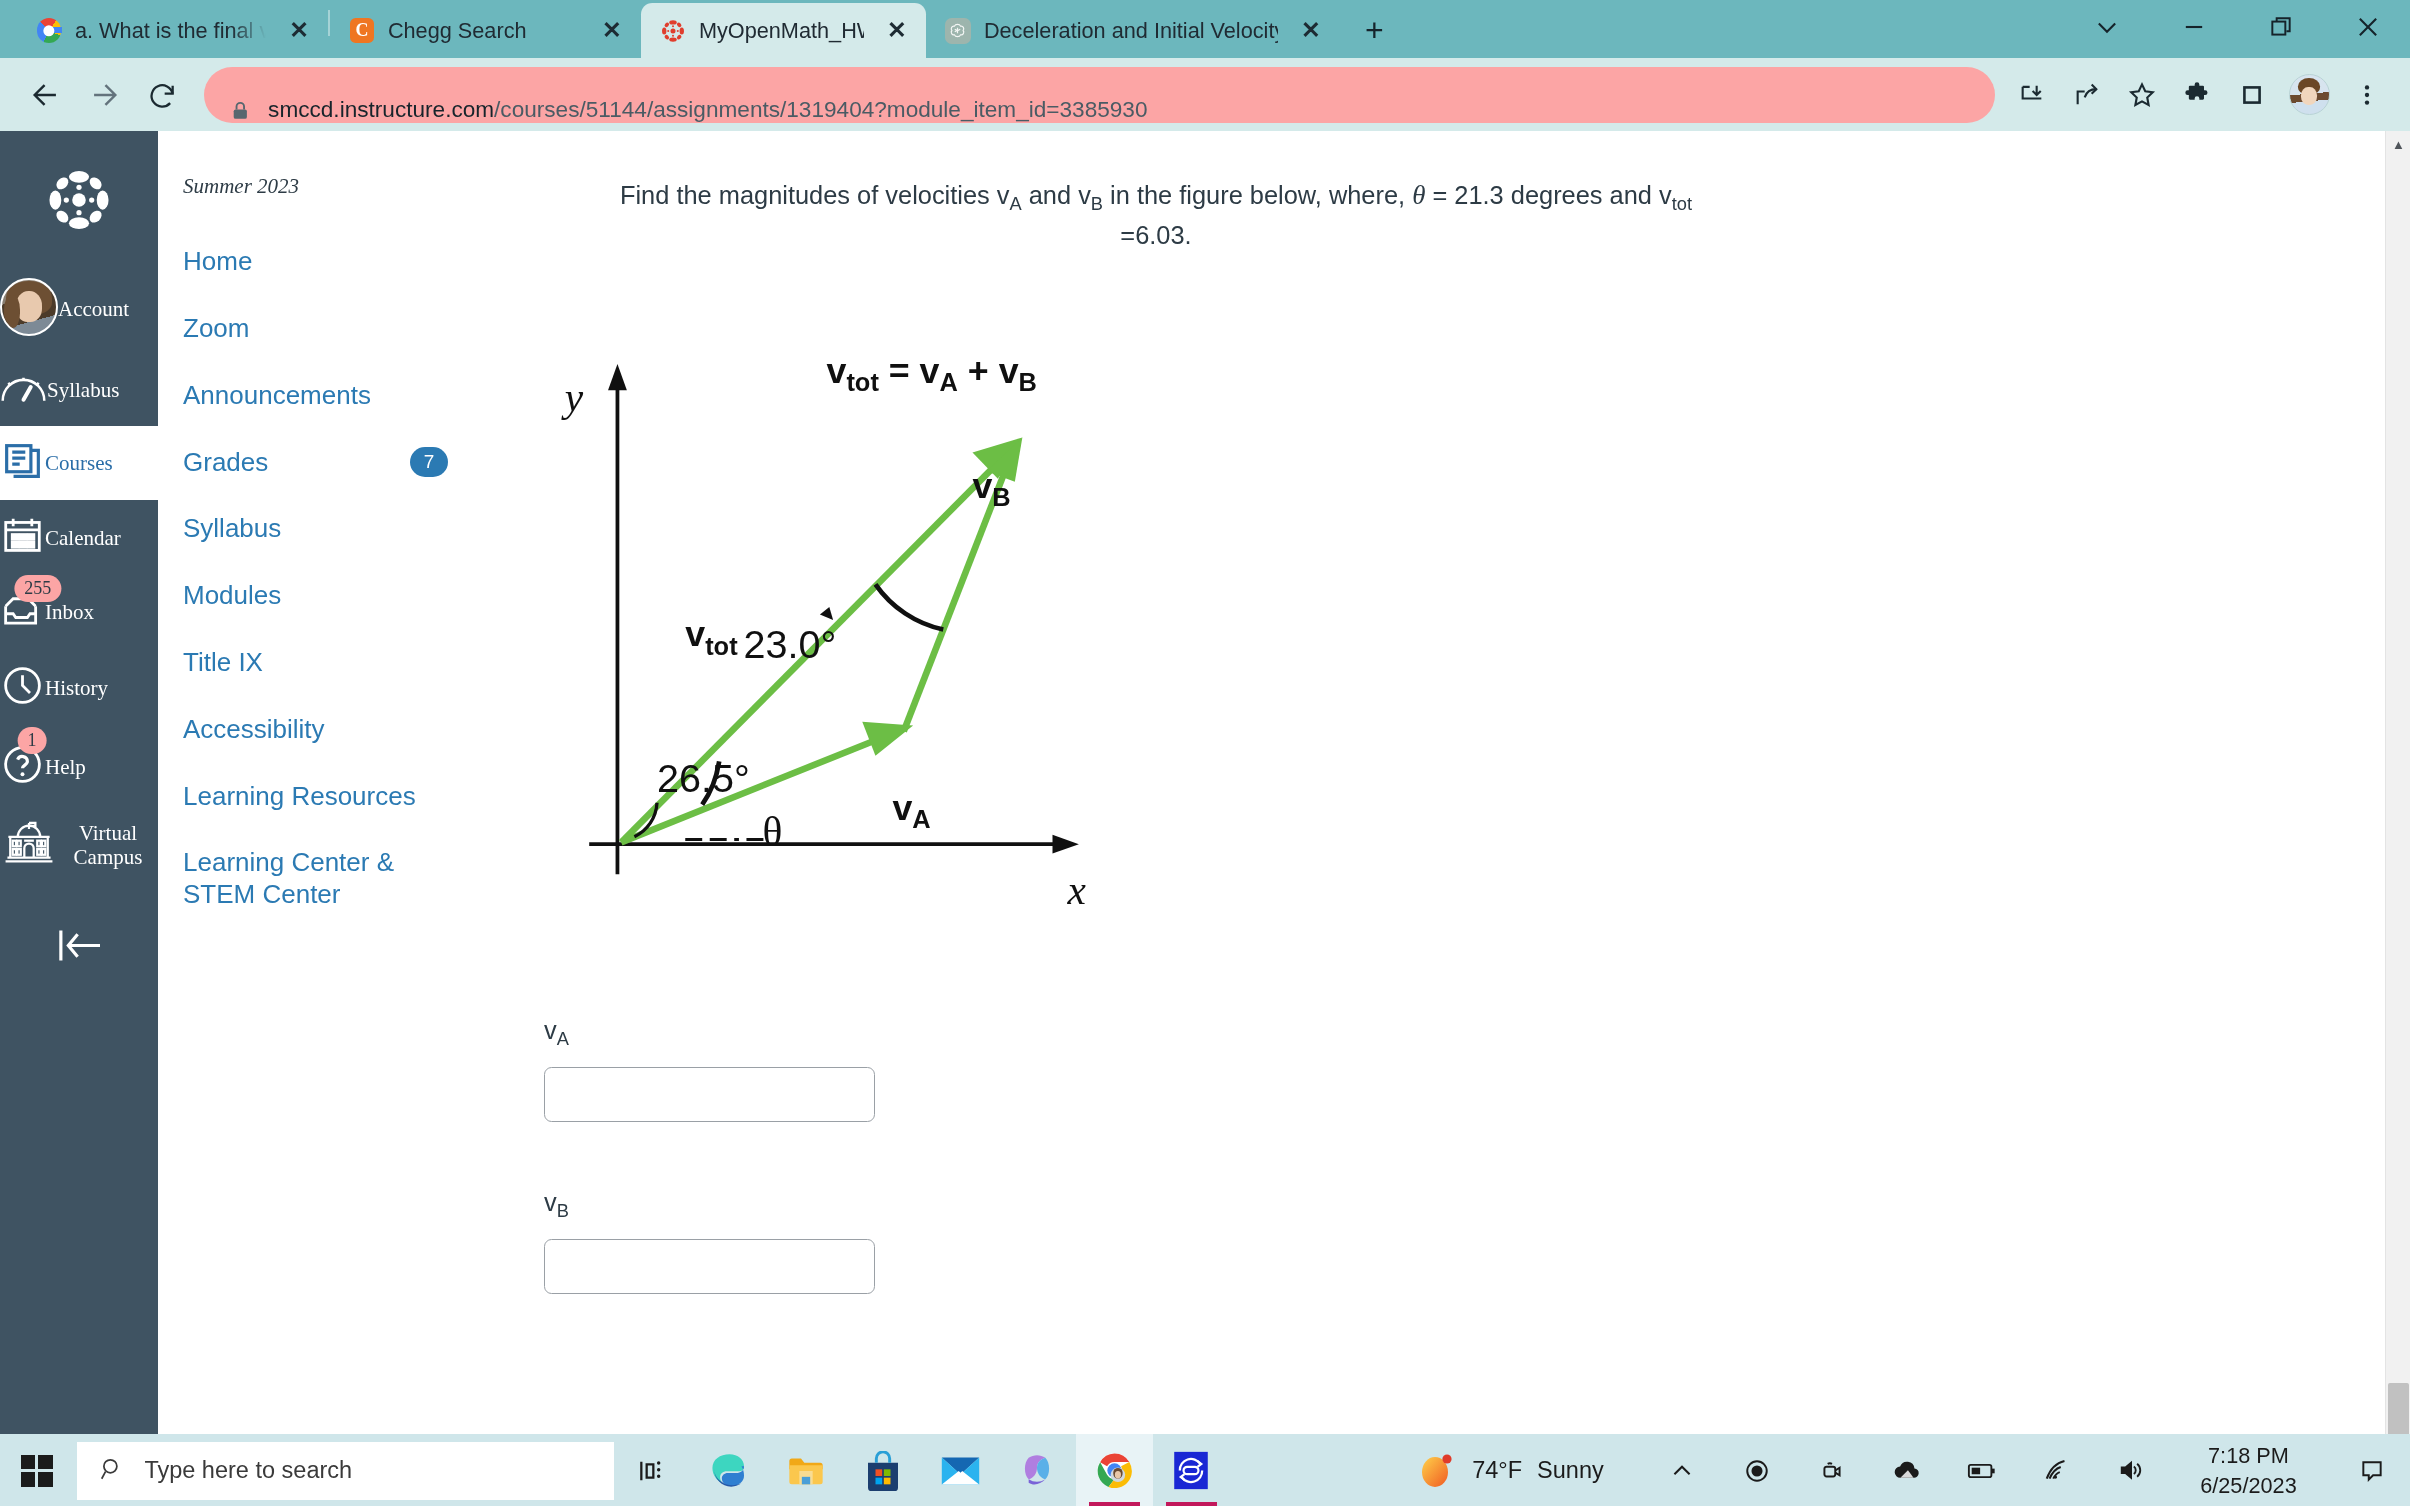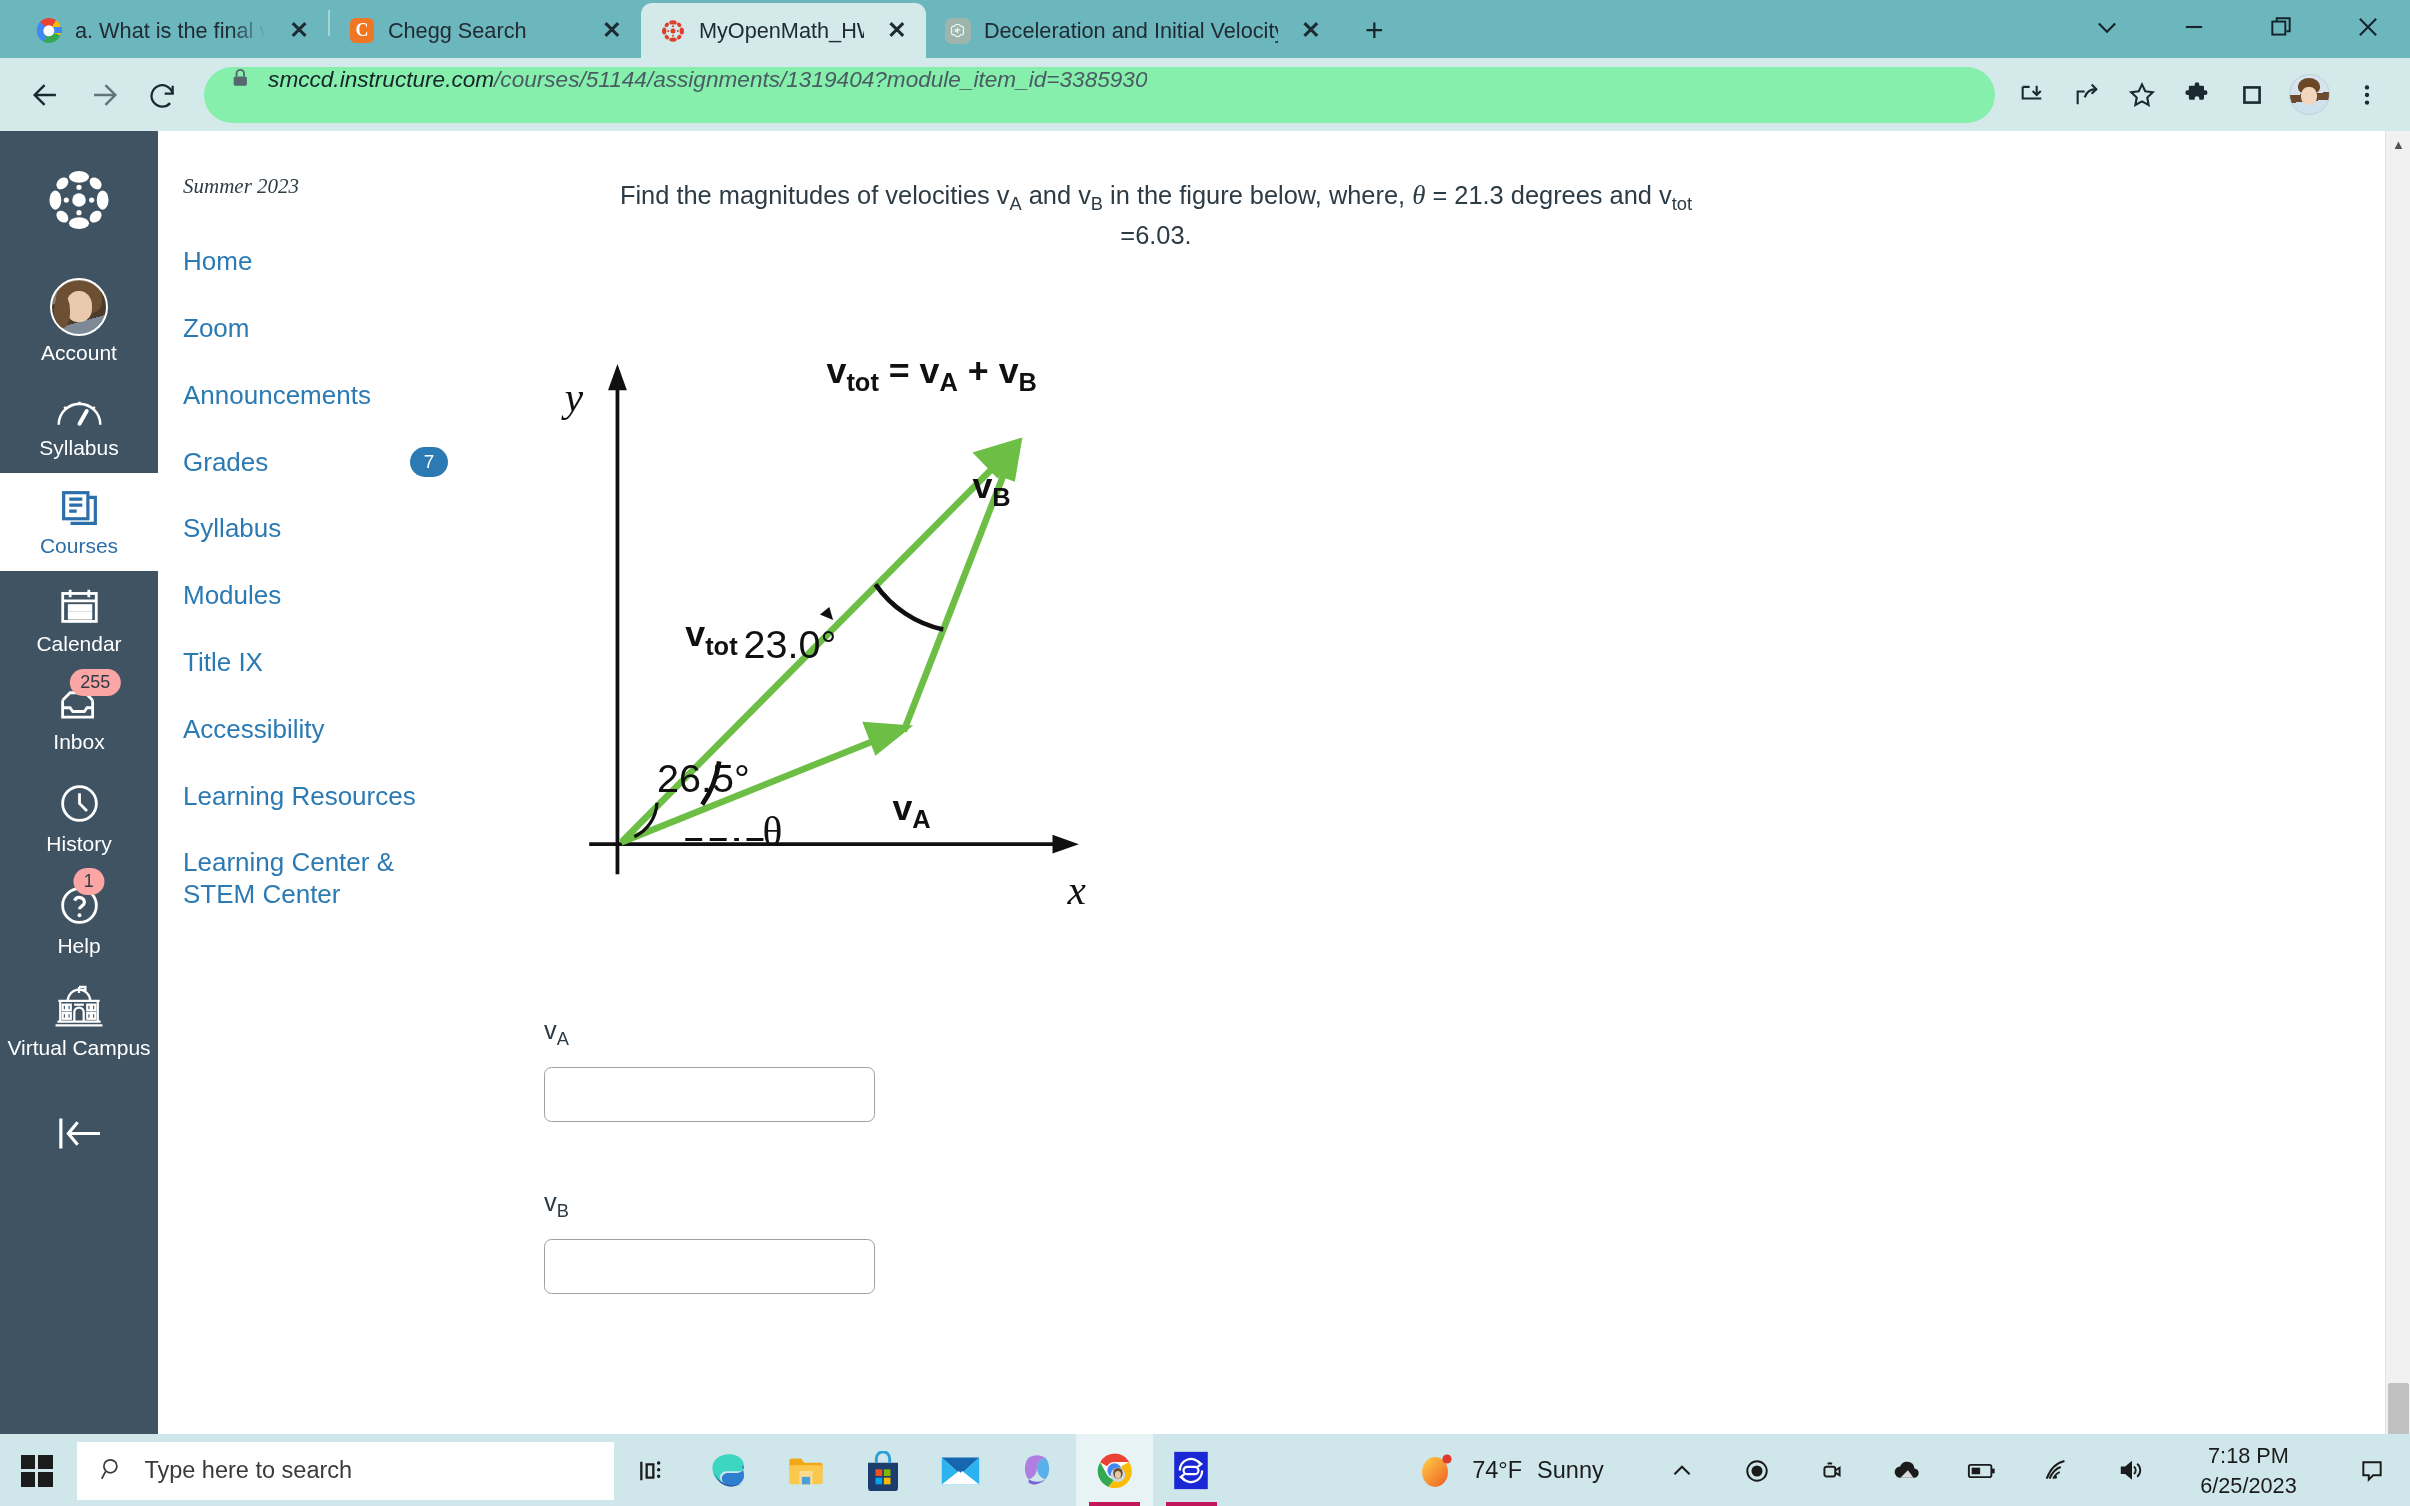--- a/index.html
+++ b/index.html
@@ -109,28 +109,27 @@
   }
   .nav-btn {
     width: 58px; height: 58px;
     display: flex; align-items: center; justify-content: center;
     color: #1b2a31;
     flex: 0 0 58px;
   }
   .omnibox {
     flex: 1 1 auto;
     height: 56px;
-    background: #86efac;
+    background: #fca5a5;
     border-radius: 30px;
-    display: flex; align-items: flex-start;
+    display: flex; align-items: flex-end;
     padding: 0 24.5px;
     margin-left: 13px;
     margin-right: 9.4px;
     min-width: 0;
-    font-style: italic;
   }
   .omnibox .lock { margin-right: 17px; display:flex; flex:0 0 auto; }
   .omnibox .url {
     font-size: 22.6px;
     color: #4a5b64;
     white-space: nowrap; overflow: hidden;
   }
   .omnibox .url b { color: #17242b; font-weight: 400; }
   .tb-icons { display: flex; align-items: center; flex: 0 0 auto; }
   .tb-icon {
@@ -164,24 +163,25 @@
     background: #3f5362;
     display: flex; flex-direction: column;
     align-items: center;
     padding-top: 17px;
     position: relative;
   }
   .gn-logo { margin: 17px 0 24.5px 0; }
   .gn-item {
     width: 158px;
     padding: 15px 0 13px 0;
-    display: flex; flex-direction: column; align-items: center;
+    display: flex; flex-direction: row; align-items: center;
     color: #ffffff; text-decoration: none;
     font-size: 21px;
     position: relative;
+    font-family: Liberation Serif, serif;
   }
   .gn-item.active { background: #ffffff; color: #2b6ea8; }
   .gn-icon { position: relative; margin-bottom: 5.6px; display:flex; align-items:center; justify-content:center; }
   .gn-label { line-height: 1.12; text-align: center; }
   .gn-badge {
     position: absolute;
     background: #fca5a5; color: #2d3b45;
     border-radius: 15px;
     font-size: 18px;
     padding: 1.9px 10.4px 2.8px 10.4px;

